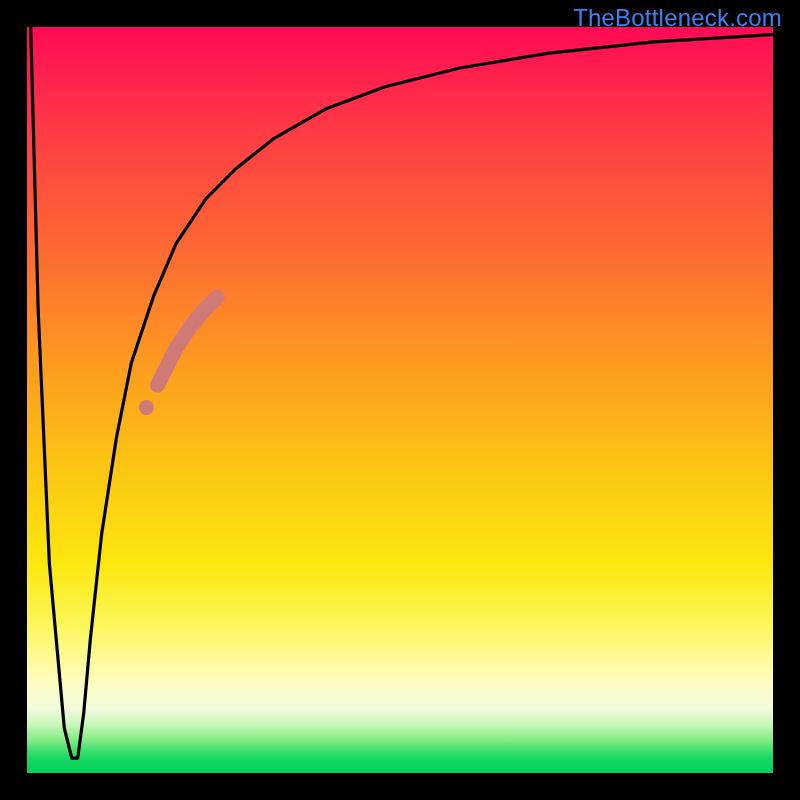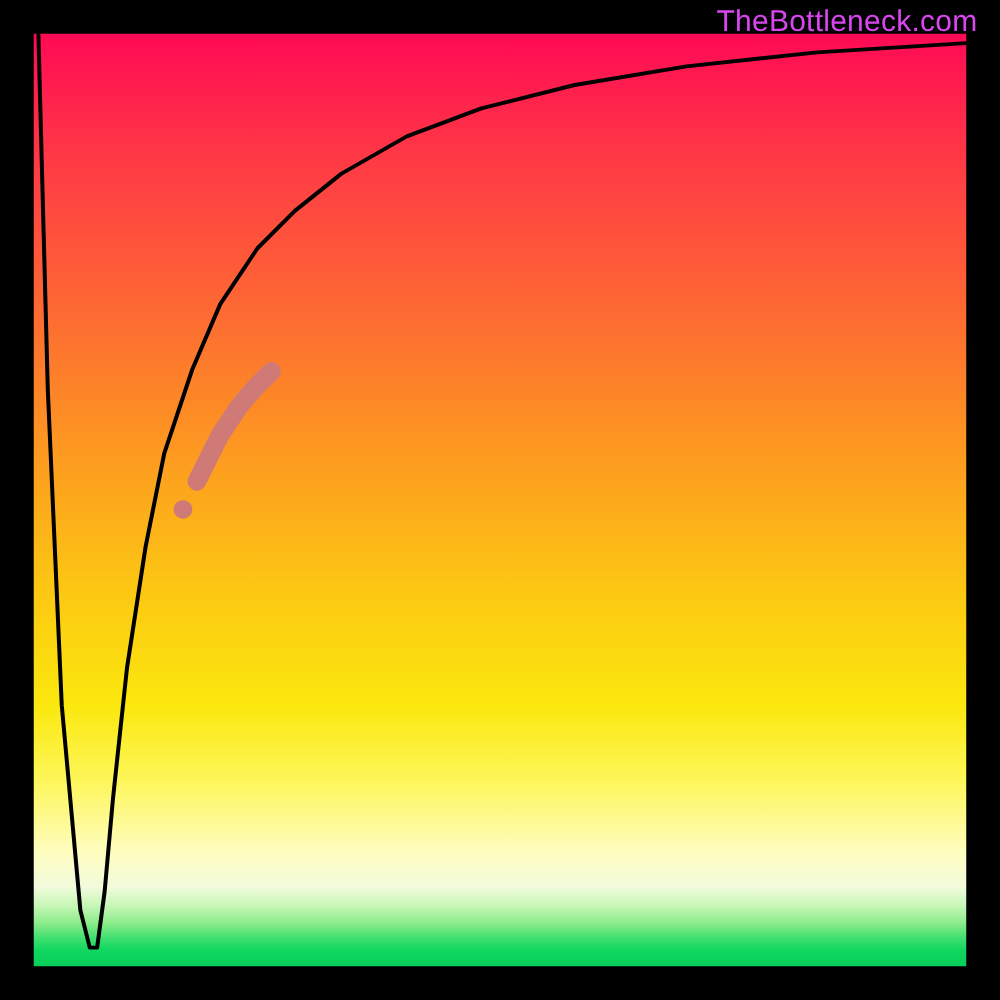--- a/index.html
+++ b/index.html
@@ -40,21 +40,21 @@
         #87eb87 95.5%,
         #3fdf6f 97%,
         #12d760 98.2%,
         #05d059 100%
       );
   }
   .watermark {
     position: absolute;
     top: 4px;
     right: 18px;
-    color: #d946ef;
+    color: #3b82f6;
     font-size: 24px;
     font-weight: 400;
     letter-spacing: 0.2px;
     white-space: nowrap;
   }
   svg.curve {
     position: absolute;
     left: 0;
     top: 0;
     width: 746px;

